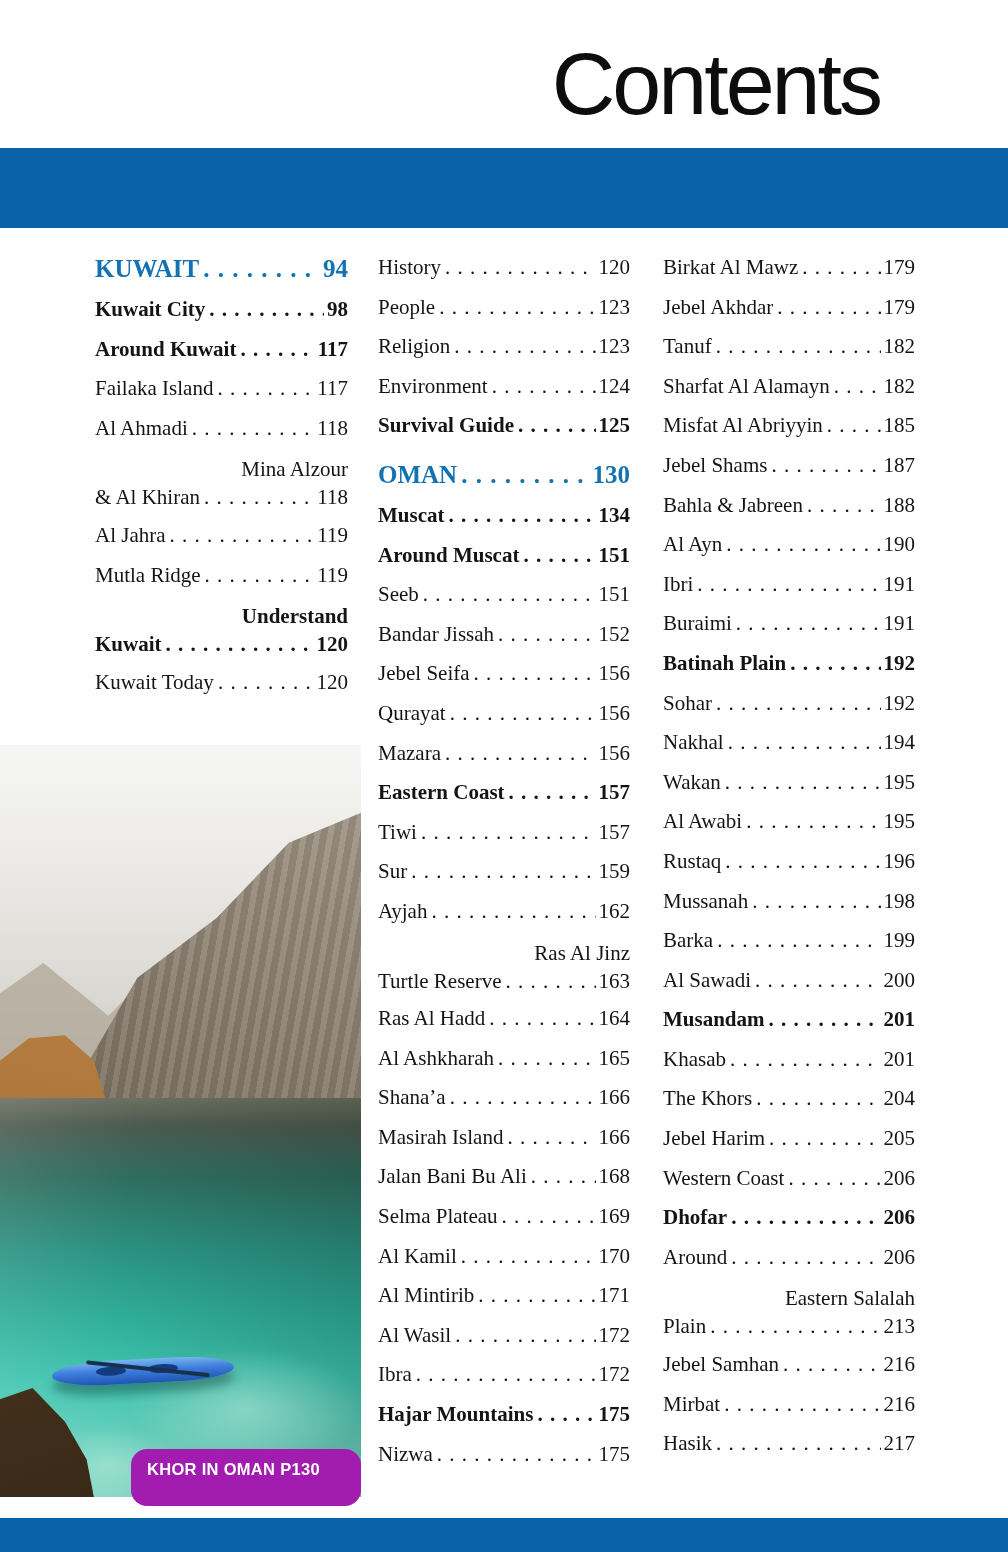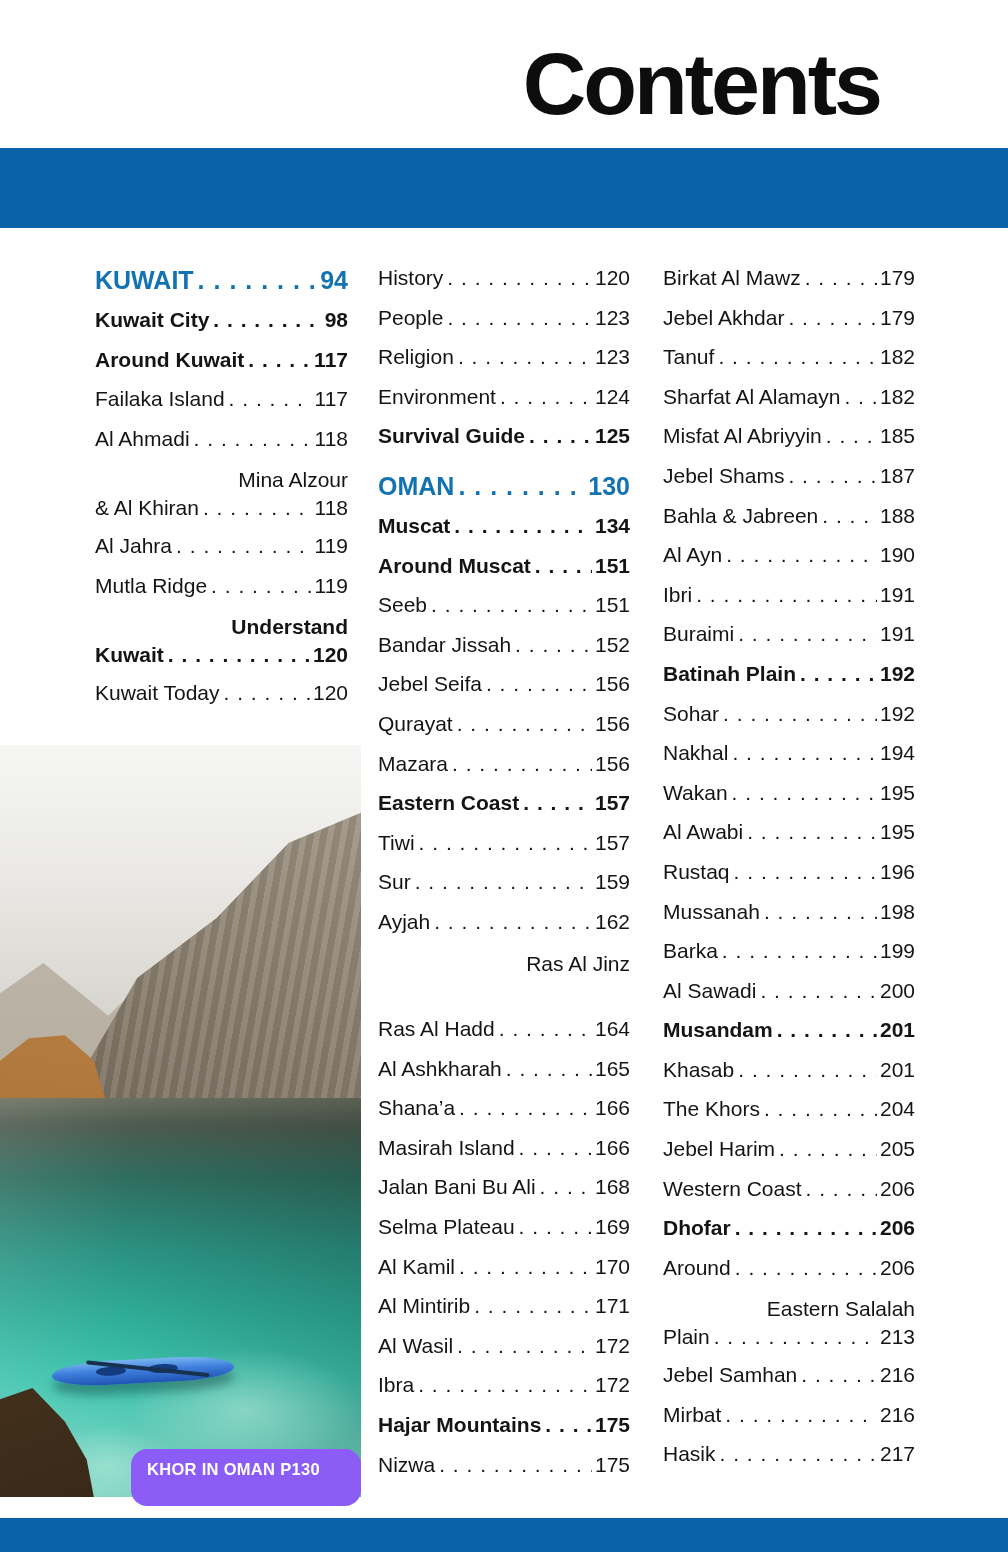--- a/index.html
+++ b/index.html
@@ -9,28 +9,28 @@
     --row:39.6px;
   }
   *{margin:0;padding:0;box-sizing:border-box;}
   html,body{background:#ffffff;}
   body{
     width:1008px;height:1552px;position:relative;overflow:hidden;
     font-family:"Liberation Sans","DejaVu Sans",sans-serif;color:var(--ink);
   }
   .title{
     position:absolute;top:40px;right:128px;
-    font-size:88px;font-weight:700;letter-spacing:-3px;line-height:1;color:#0d0d0d;
+    font-size:88px;font-weight:400;letter-spacing:-3px;line-height:1;color:#0d0d0d;
   }
   .band{position:absolute;left:0;width:1008px;background:var(--band-blue);}
   .band.top-band{top:148px;height:80px;}
   .band.bottom-band{top:1518px;height:34px;}
 
   
-  .toc-col{position:absolute;top:266px;}
+  .toc-col{position:absolute;top:255px;font-family:Liberation Serif, serif;}
   .toc-col[data-column="0"]{left:95px;width:253px;}
   .toc-col[data-column="1"]{left:378px;width:252px;}
   .toc-col[data-column="2"]{left:663px;width:252px;}
 
   .toc-row{height:var(--row);font-size:21px;}
   .toc-row.two-line{height:67.6px;text-align:right;}
   .toc-row.gap-before{margin-top:8px;}
   .toc-row.bold{font-weight:700;}
   .toc-row.section{font-weight:700;font-size:25px;color:var(--section-blue);height:42px;}
   .entry-line{display:flex;align-items:baseline;width:100%;}
@@ -87,21 +87,21 @@
     border-radius:60% 60% 55% 55% / 100% 100% 90% 90%;
     transform:rotate(-3deg);
     box-shadow:0 10px 10px rgba(10,40,40,.35);
   }
   .kayak .cockpit{position:absolute;top:6px;width:30px;height:9px;border-radius:50%;background:#123c7e;}
   .kayak .cockpit.front{left:96px;}
   .kayak .cockpit.rear{left:44px;}
   .kayak .paddle{position:absolute;left:34px;top:8px;width:124px;height:4px;background:#16324f;transform:rotate(9deg);border-radius:2px;}
   .caption{
     position:absolute;left:131px;top:1449px;width:230px;height:57px;
-    background:#8b5cf6;border-radius:16px;color:#ffffff;
+    background:#a21caf;border-radius:16px;color:#ffffff;
     font-size:16.5px;font-weight:700;letter-spacing:.3px;
     padding:11px 16px 0 16px;
   }
 </style>
 </head>
 <body>
 
 <div class="page">
 
   <h1 class="title">Contents</h1>
@@ -297,20 +297,25 @@
       </div>
       <div class="toc-row normal">
         <div class="entry-line">
           <span class="lbl">Ayjah</span>
           <span class="leader"></span>
           <span class="pagenum">162</span>
         </div>
       </div>
       <div class="toc-row normal two-line">
         <div class="line1">Ras Al Jinz</div>
+        <div class="entry-line">
+          <span class="lbl">Turtle Reserve</span>
+          <span class="leader"></span>
+          <span class="pagenum">163</span>
+        </div>
       </div>
       <div class="toc-row normal">
         <div class="entry-line">
           <span class="lbl">Ras Al Hadd</span>
           <span class="leader"></span>
           <span class="pagenum">164</span>
         </div>
       </div>
       <div class="toc-row normal">
         <div class="entry-line">

